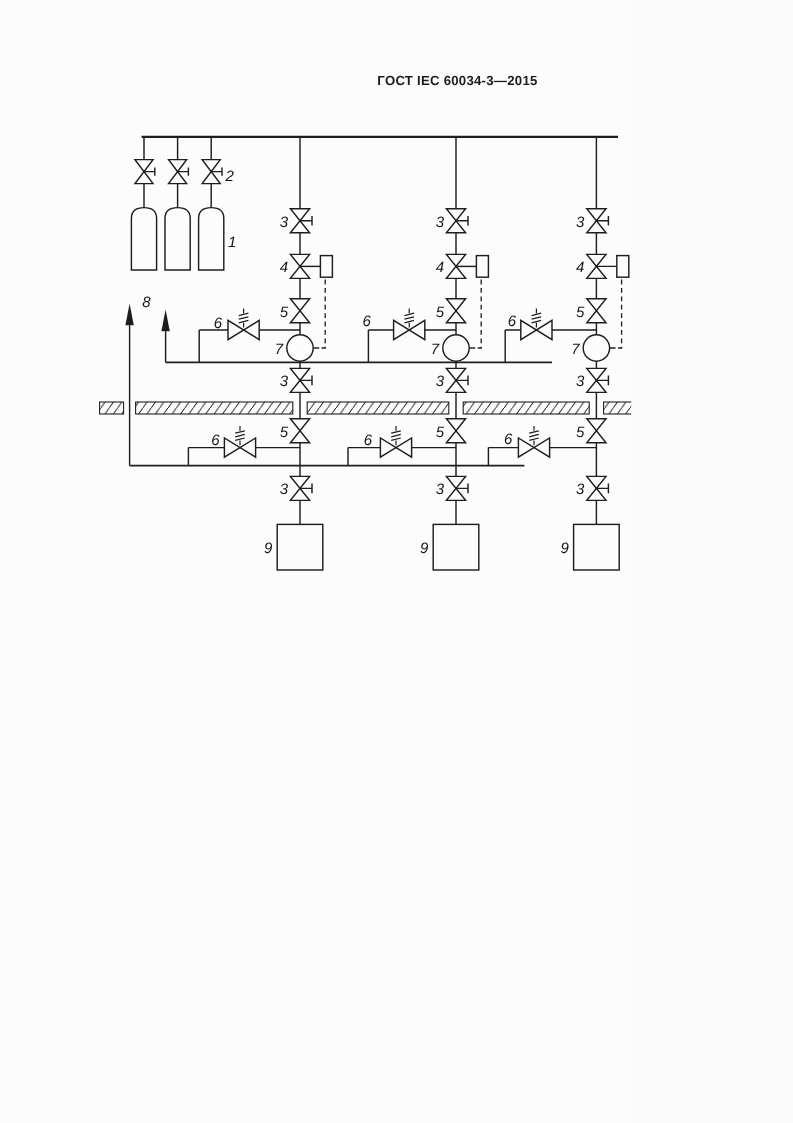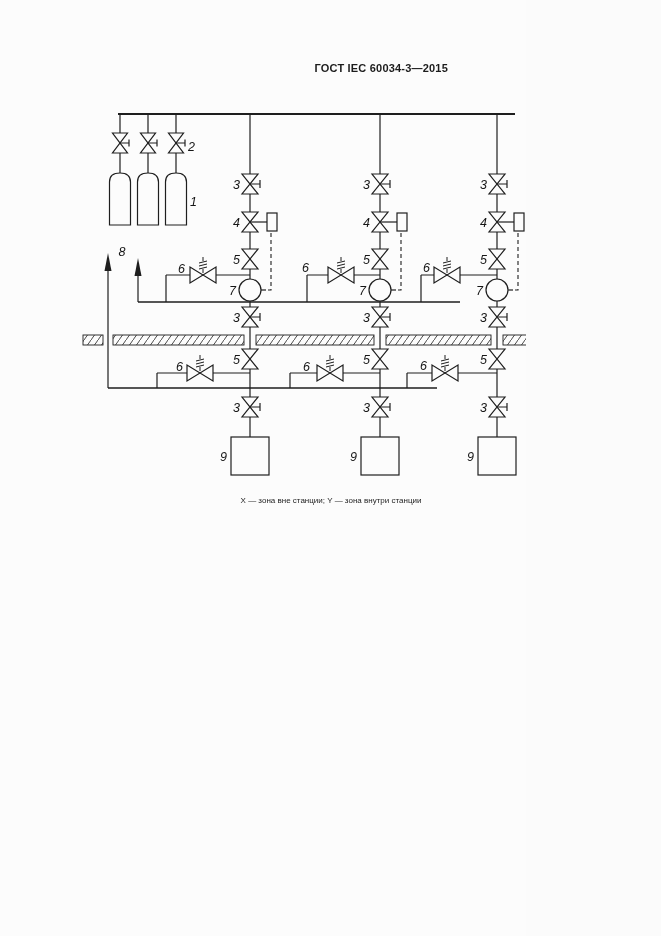--- a/index.html
+++ b/index.html
@@ -183,18 +183,17 @@
       <rect class="wall" x="113" y="335" width="131" height="10"></rect>
       <rect class="wall" x="256" y="335" width="118" height="10"></rect>
       <rect class="wall" x="386" y="335" width="105" height="10"></rect>
       <rect class="wall" x="503" y="335" width="45" height="10"></rect>
       <text class="lbl" x="533" y="331">X</text>
       <text class="lbl" x="536" y="356">Y</text>
     </g>
   </svg>
 
   <div class="legend">
-    <div>X — зона вне станции; Y — зона внутри станции</div>
   </div>
 
 
   <div class="pageno">17</div>
 </div>
 
 </body></html>

